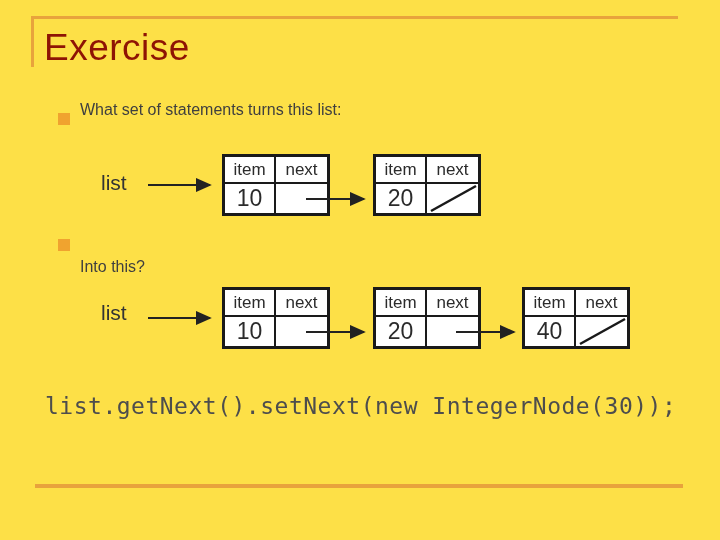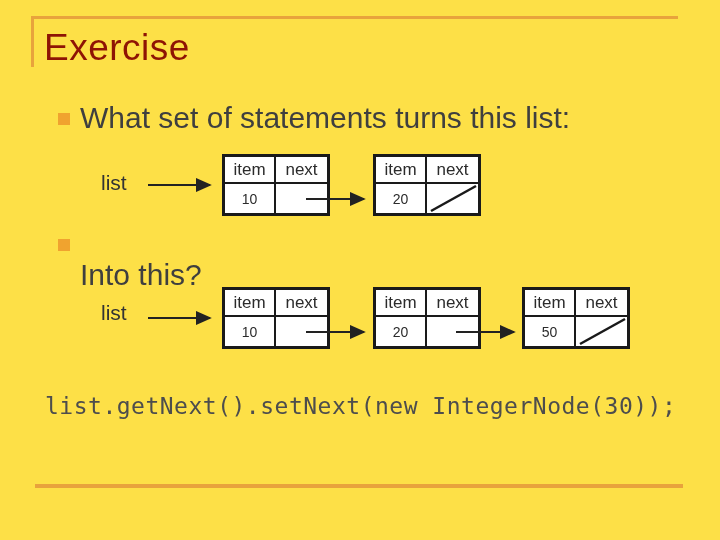--- a/index.html
+++ b/index.html
@@ -11,36 +11,36 @@
   .top-rule{position:absolute;left:31px;top:16px;width:647px;height:3px;background:#e8a33c;}
   .left-rule{position:absolute;left:31px;top:16px;width:3px;height:51px;background:#e8a33c;}
   .bottom-rule{position:absolute;left:35px;top:484px;width:648px;height:4px;background:#e8a33c;}
   
   .title{
     position:absolute;left:44px;top:27px;margin:0;
     font-size:37px;font-weight:400;color:#8e1404;letter-spacing:0.5px;
   }
   
   .bullet-sq{position:absolute;width:12px;height:12px;background:#f0a32f;}
-  .bullet-text{position:absolute;font-size:30px;color:#3f3f3f;white-space:nowrap;}
+  .bullet-text{position:absolute;font-size:16px;color:#3f3f3f;white-space:nowrap;}
   
   .ptr-label{position:absolute;font-size:21px;color:#333333;}
   
   .node{
     position:absolute;width:108px;height:62px;box-sizing:border-box;
     border:3px solid #1a1a1a;background:#ffffff;
     display:grid;grid-template-columns:51px 51px;grid-template-rows:27px 29px;
   }
   .cell{
     display:flex;align-items:center;justify-content:center;
     font-size:17px;color:#2b2b2b;box-sizing:border-box;overflow:hidden;
   }
   .cell.hdr{border-bottom:2px solid #1a1a1a;}
   .cell.col1{border-right:2px solid #1a1a1a;}
-  .cell.val{font-size:14px;}
+  .cell.val{font-size:23px;}
   
   .overlay{position:absolute;left:0;top:0;width:720px;height:540px;pointer-events:none;}
   
   .code{
     position:absolute;left:45px;top:393px;
     font-family:"DejaVu Sans Mono","Liberation Mono",monospace;
     font-size:23px;color:#4d4d4d;letter-spacing:0.5px;white-space:nowrap;
   }
 </style>
 </head>
@@ -88,21 +88,21 @@
   <div class="node" style="left:373px;top:287px;">
     <div class="cell hdr col1">item</div>
     <div class="cell hdr">next</div>
     <div class="cell val col1">20</div>
     <div class="cell val"></div>
   </div>
 
   <div class="node" style="left:522px;top:287px;">
     <div class="cell hdr col1">item</div>
     <div class="cell hdr">next</div>
-    <div class="cell val col1">50</div>
+    <div class="cell val col1">40</div>
     <div class="cell val"></div>
   </div>
 
   <svg class="overlay" viewBox="0 0 720 540">
     <defs>
       <marker id="ah" markerWidth="10" markerHeight="8" refX="8" refY="4" orient="auto">
         <path d="M0,0 L9,4 L0,8 z" fill="#222222"></path>
       </marker>
     </defs>
 

